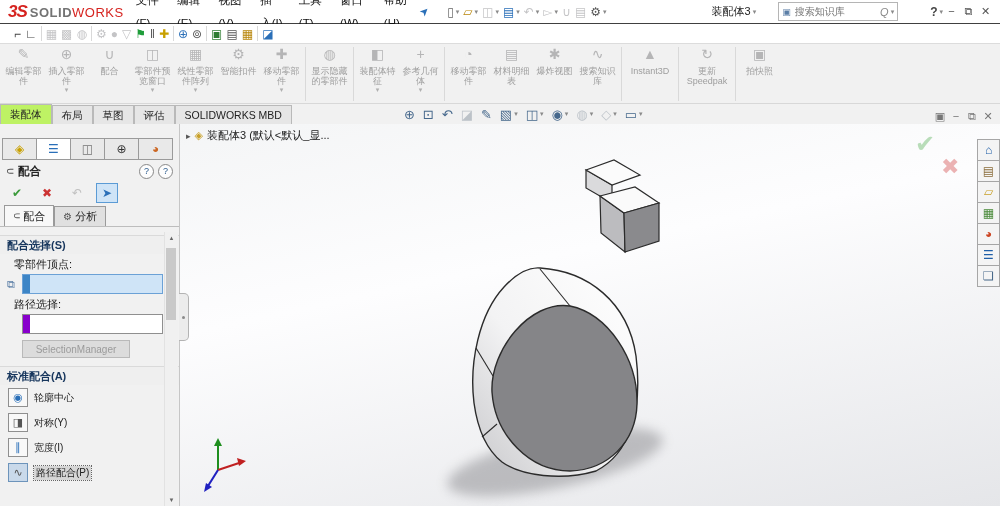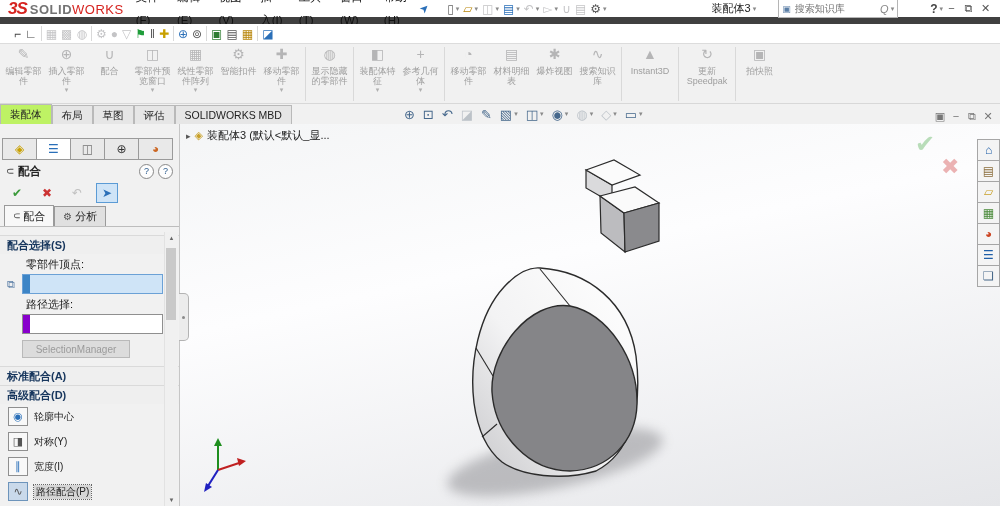--- a/index.html
+++ b/index.html
@@ -5,21 +5,21 @@
   html,body{margin:0;padding:0}
   body{width:1000px;height:506px;overflow:hidden;position:relative;background:#fff;
        font-family:"Liberation Sans","DejaVu Sans",sans-serif;font-size:11px;color:#222;}
   .band{position:absolute;left:0;right:0;box-sizing:border-box}
   .g{display:inline-block;line-height:1}
   .dd{font-size:7px;color:#8a8a8a;margin-left:2px}
   .vsep{width:1px;align-self:stretch;background:#d9d9d9;margin:2px 2px;display:inline-block}
   i{font-style:normal}
 
   
-  #titlebar{top:0;height:24px;background:#fff;border-bottom:7px solid #404040;display:flex;align-items:center}
+  #titlebar{top:0;height:24px;background:#fff;border-bottom:1px solid #404040;display:flex;align-items:center}
   #logo{display:flex;align-items:baseline;margin-left:8px;white-space:nowrap}
   #logo-mark{font-style:italic;font-weight:bold;font-size:17px;color:#d6231f;letter-spacing:-1px;margin-right:3px}
   #logo-solid{font-weight:bold;font-size:13px;color:#737373;letter-spacing:.5px}
   #logo-works{font-weight:normal;font-size:13px;color:#d6231f;letter-spacing:.5px}
   #menus{display:flex;margin-left:4px}
   .menu-item{padding:0 8px;line-height:23px;font-size:11.5px;color:#111;cursor:default}
   #menu-pin{color:#2a6fb8;font-size:11px;transform:rotate(-45deg);margin-left:2px}
   #qat{display:flex;align-items:center;margin-left:16px}
   .qbtn{display:flex;align-items:center;margin:0 1px;font-size:12px;color:#444;padding:1px}
   .qbtn.dis .g{color:#c4c4c6}
@@ -77,21 +77,21 @@
   .act.dis .g{color:#c0c0c0}
   .act.pressed{background:#cfe4f7;border:1px solid #5b9bd5}
   #pmsubtabs{display:flex;align-items:flex-end;height:21px;border-bottom:1px solid #bdbdbd;padding-left:4px}
   .pmsub{display:flex;align-items:center;gap:3px;padding:0 8px;height:19px;border:1px solid #9a9a9a;border-bottom:none;background:#e0e0e0;font-size:11px}
   .pmsub.active{background:#f8f8f8;height:20px}
   .pmsub .g{font-size:10px;color:#555;transform:rotate(90deg)}
   .pmsub.gear .g{transform:none}
 
   .sechead{display:flex;align-items:center;height:18px;padding:0 7px;border-top:1px solid #dadada;color:#17365d;font-weight:bold;font-size:11px;background:#efefef}
   .sechead .chev{margin-left:auto;color:#444;font-size:9px;font-weight:normal}
-  .pmlabel{margin:3px 0 2px 26px;font-size:11px;color:#1a1a1a}
+  .pmlabel{margin:3px 0 2px 14px;font-size:11px;color:#1a1a1a}
   .selrow{display:flex;align-items:center;margin:0 0 2px 0}
   .selrow .rowico{width:22px;text-align:center;color:#5a7ea6;font-size:11px}
   .selfield{position:relative;height:18px;flex:1;margin-right:16px;border:1px solid #6ba1d6;background:#cfe4f7;display:flex}
   .selfield .strip{width:7px;background:#3d85c6}
   .selfield.path{border-color:#8f8f8f;background:#fff;margin-left:22px}
   .selfield.path .strip{background:#8800cc}
   #smbtn{margin:6px 0 0 22px;width:106px;height:16px;background:#dcdcdc;border:1px solid #b9b9b9;color:#9b9b9b;display:flex;align-items:center;justify-content:center;font-size:10px}
   .gap{height:8px}
   .advrow{display:flex;align-items:center;height:25px;padding-left:8px}
   .advicon{width:18px;height:17px;border:1px solid #8f8f8f;background:#f8f8f8;display:flex;align-items:center;justify-content:center;font-size:11px;margin-right:6px}
@@ -490,24 +490,20 @@
     </div>
     <div id="smbtn">SelectionManager</div>
 
     <div class="gap"></div>
 
     <div class="sechead">
       <span>标准配合(A)</span>
       <span class="chev">∨</span>
     </div>
 
-    <div class="sechead">
-      <span>高级配合(D)</span>
-      <span class="chev">∧</span>
-    </div>
     <div id="advitems">
         <div class="advrow">
           <span class="advicon" style="color: rgb(42, 111, 184);">◉</span>
           <span class="advlbl">轮廓中心</span>
         </div>
         <div class="advrow">
           <span class="advicon" style="color: rgb(85, 85, 85);">◨</span>
           <span class="advlbl">对称(Y)</span>
         </div>
         <div class="advrow">

